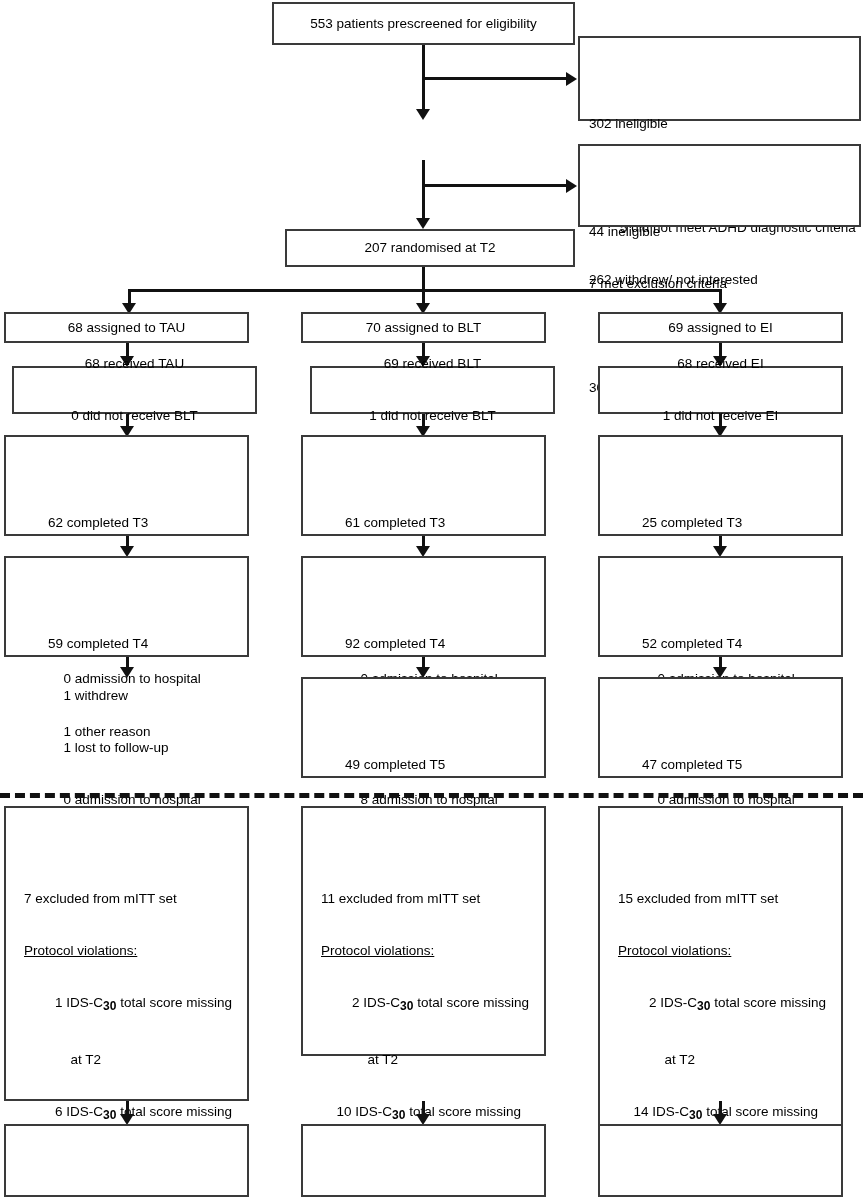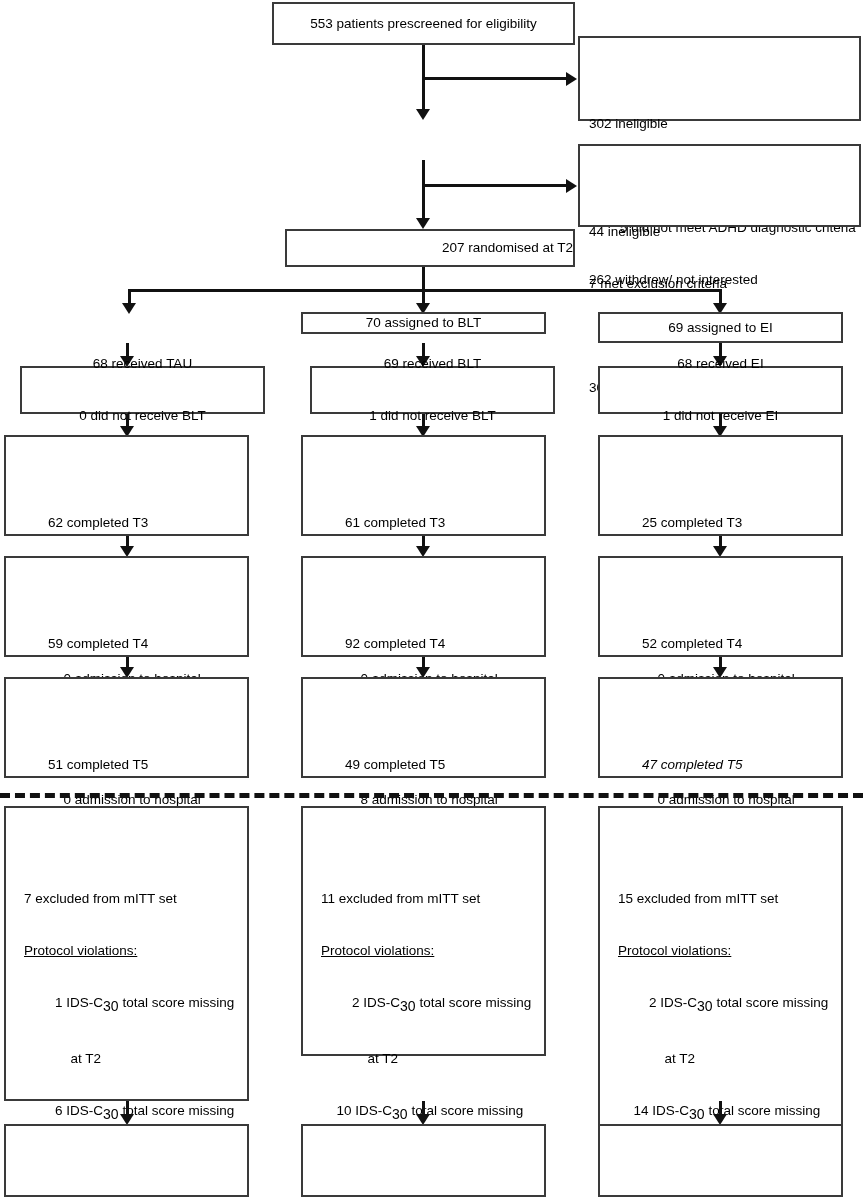--- a/index.html
+++ b/index.html
@@ -28,21 +28,21 @@
   .box.left { text-align: left; }
   .box .pad { padding: 7px 9px; }
 
   
   .ln { display: block; white-space: pre; }
   .ln.i1 { padding-left: 1.15em; }
   .ln.i2 { padding-left: 2.30em; }
   .ln.i3 { padding-left: 3.45em; }
   .u { text-decoration: underline; }
 
-  sub { font-size: 14px; vertical-align: -0.28em; letter-spacing: 0; }
+  sub { font-size: 12px; vertical-align: -0.28em; letter-spacing: 0; font-weight: bold; }
 
   
   .vline { position: absolute; width: 3px; background: #111; }
   .hline { position: absolute; height: 3px; background: #111; }
   .arrow-d {
     position: absolute; width: 0; height: 0;
     border-left: 7px solid transparent;
     border-right: 7px solid transparent;
     border-top: 11px solid #111;
   }
@@ -91,37 +91,40 @@
       <span class="ln i1">2 did not meet ADHD diagnostic criteria</span>
       <span class="ln">30 withdrew/ not interested</span>
     </div>
   </div>
 
   <div class="vline" style="left:422px; top:160px; height:62px;"></div>
   <div class="hline" style="left:422px; top:184px; width:146px;"></div>
   <div class="arrow-r" style="left:566px; top:179px;"></div>
   <div class="arrow-d" style="left:416px; top:218px;"></div>
 
-  <div class="box center" style="left:285px; top:229px; width:290px; height:38px;justify-content:flex-end;">
+  <div class="box center" style="left:285px; top:229px; width:290px; height:38px;">
     <span>207 randomised at T2</span>
   </div>
 
   <div class="vline" style="left:422px; top:267px; height:24px;"></div>
   <div class="hline" style="left:128px; top:289px; width:594px;"></div>
   <div class="vline" style="left:128px; top:289px; height:17px;"></div>
   <div class="vline" style="left:422px; top:289px; height:17px;"></div>
   <div class="vline" style="left:719px; top:289px; height:17px;"></div>
   <div class="arrow-d" style="left:122px; top:303px;"></div>
   <div class="arrow-d" style="left:416px; top:303px;"></div>
   <div class="arrow-d" style="left:713px; top:303px;"></div>
 
+  <div class="box center" style="left:4px; top:312px; width:245px; height:31px;">
+    <span>68 assigned to TAU</span>
+  </div>
   <div class="vline" style="left:126px; top:343px; height:16px;"></div>
   <div class="arrow-d" style="left:120px; top:356px;"></div>
 
-  <div class="box center" style="left:20px; top:366px; width:245px; height:48px;">
+  <div class="box center" style="left:12px; top:366px; width:245px; height:48px;">
     <div style="text-align:center;">
       <span class="ln">68 received TAU</span>
       <span class="ln">0 did not receive BLT</span>
     </div>
   </div>
   <div class="vline" style="left:126px; top:414px; height:16px;"></div>
   <div class="arrow-d" style="left:120px; top:426px;"></div>
 
   <div class="box left" style="left:4px; top:435px; width:245px; height:101px;">
     <div class="pad" style="padding-left:42px;">
@@ -140,31 +143,22 @@
       <span class="ln">59 completed T4</span>
       <span class="ln i1">1 withdrew</span>
       <span class="ln i1">1 lost to follow-up</span>
       <span class="ln i1">0 admission to hospital</span>
       <span class="ln i1">1 other reason</span>
     </div>
   </div>
   <div class="vline" style="left:126px; top:657px; height:14px;"></div>
   <div class="arrow-d" style="left:120px; top:667px;"></div>
 
-  <div class="box left" style="left:4px; top:677px; width:245px; height:101px;">
-    <div class="pad" style="padding-left:42px;">
-      <span class="ln">51 completed T5</span>
-      <span class="ln i1">0 withdrew</span>
-      <span class="ln i1">6 lost to follow-up</span>
-      <span class="ln i1">2 admission to hospital</span>
-      <span class="ln i1">0 other reason</span>
-    </div>
-  </div>
-
-  <div class="box center" style="left:301px; top:312px; width:245px; height:22px;align-items:center;">
+
+  <div class="box center" style="left:301px; top:312px; width:245px; height:31px;align-items:center;">
     <span>70 assigned to BLT</span>
   </div>
   <div class="vline" style="left:422px; top:343px; height:16px;"></div>
   <div class="arrow-d" style="left:416px; top:356px;"></div>
 
   <div class="box center" style="left:301px; top:366px; width:245px; height:48px;margin-left:9px;">
     <div style="text-align:center;">
       <span class="ln">69 received BLT</span>
       <span class="ln">1 did not receive BLT</span>
     </div>
@@ -238,21 +232,21 @@
       <span class="ln">52 completed T4</span>
       <span class="ln i1">1 withdrew</span>
       <span class="ln i1">0 lost to follow-up</span>
       <span class="ln i1">0 admission to hospital</span>
       <span class="ln i1">2 other reason</span>
     </div>
   </div>
   <div class="vline" style="left:719px; top:657px; height:14px;"></div>
   <div class="arrow-d" style="left:713px; top:667px;"></div>
 
-  <div class="box left" style="left:598px; top:677px; width:245px; height:101px;font-style:italic;">
+  <div class="box left" style="left:598px; top:677px; width:245px; height:101px;">
     <div class="pad" style="padding-left:42px;">
       <span class="ln">47 completed T5</span>
       <span class="ln i1">1 withdrew</span>
       <span class="ln i1">1 lost to follow-up</span>
       <span class="ln i1">2 admission to hospital</span>
       <span class="ln i1">1 other reason</span>
     </div>
   </div>
 
   <div class="dashed" style="top:793px;"></div>

